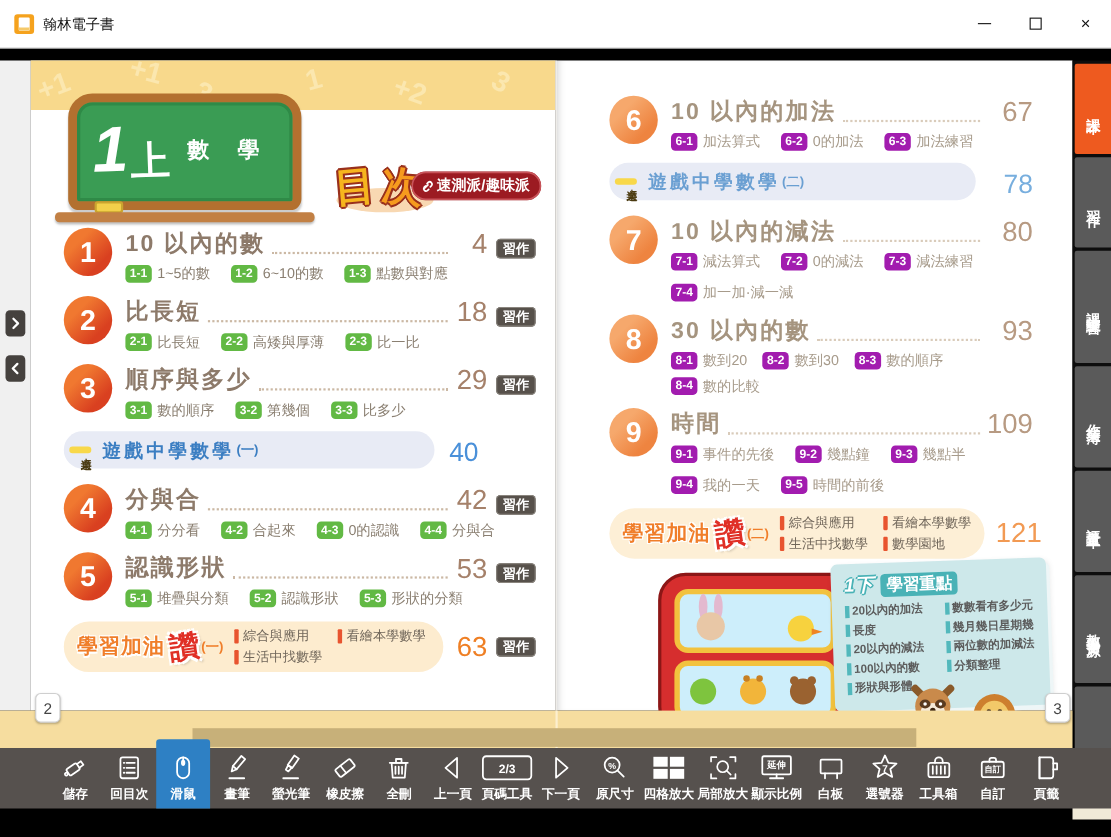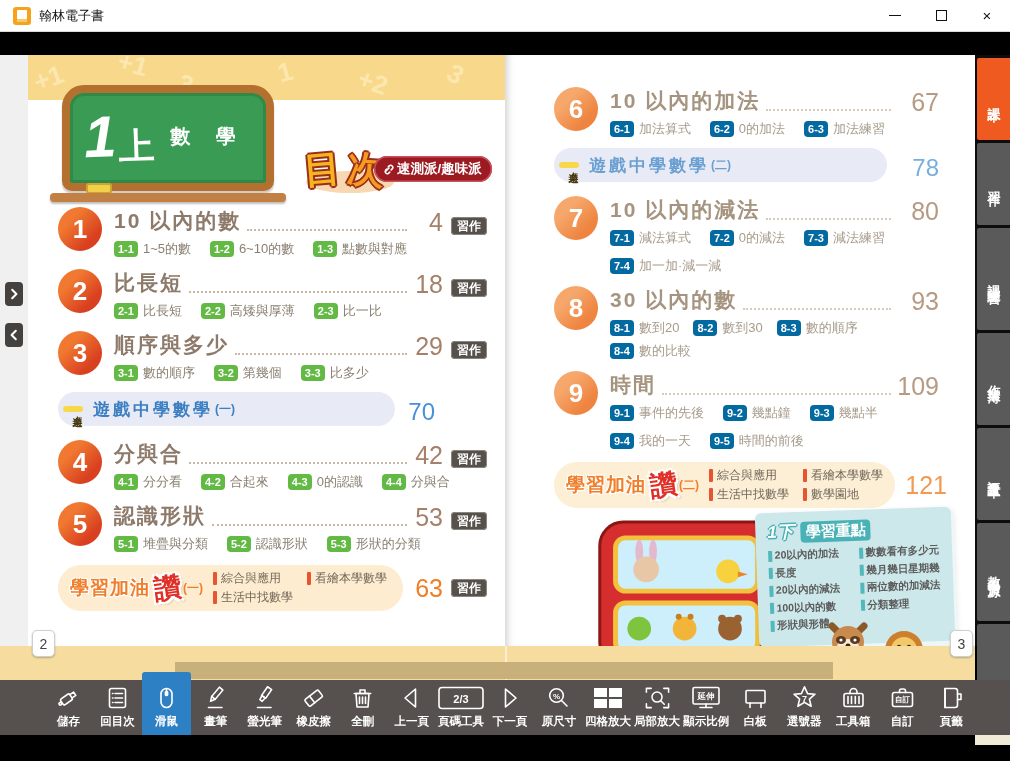--- a/index.html
+++ b/index.html
@@ -1,21 +1,21 @@
 <!DOCTYPE html>
 <html><head>
 <meta charset="utf-8">
 <style>
   * { margin:0; padding:0; box-sizing:border-box; }
   html,body { background:#222; }
   body { font-family:"Liberation Sans","DejaVu Sans",sans-serif; }
   .stage { position:relative; width:1010px; height:761px; background:#000; overflow:hidden; margin:0 auto; }
 
   
-  .titlebar { position:absolute; left:0; top:0; width:1010px; height:32px; background:#fff; display:flex; align-items:center; border-bottom:1px solid #d9d9d9; }
+  .titlebar { position:absolute; left:0; top:0; width:1010px; height:44px; background:#fff; display:flex; align-items:center; border-bottom:1px solid #d9d9d9; }
   .app-icon { width:18px; height:18px; margin-left:13px; background:#f5a21d; border-radius:3px; position:relative; }
   .app-icon::after { content:""; position:absolute; left:4px; top:3px; width:10px; height:12px; background:#fff; border-radius:1px; box-shadow:inset 0 -3px 0 #f5c96a; }
   .app-title { font-size:13px; color:#111; margin-left:8px; }
   .win-controls { margin-left:auto; display:flex; align-items:center; height:100%; }
   .win-btn { width:46px; height:100%; display:flex; align-items:center; justify-content:center; cursor:pointer; color:#111; font-size:15px; }
   .min-glyph { display:block; width:12px; border-top:1.6px solid #111; }
   .max-glyph { display:block; width:11px; height:11px; border:1.6px solid #111; }
 
   
   .gutter { position:absolute; left:0; top:55px; width:28px; height:591px; background:#f0f0f0; }
@@ -83,21 +83,21 @@
   .chap-title { font-size:21px; font-weight:800; color:#8d7a6a; letter-spacing:2px; white-space:nowrap; cursor:pointer; }
   .pg2 .chap-title { color:#a5947f; }
   .leader { flex:1; border-bottom:2px dotted #cbb8a4; margin:0 6px 4px 6px; }
   .pg2 .leader { border-bottom-color:#d9cbba; }
   .chap-page { font-size:25px; color:#a5816a; min-width:30px; text-align:right; line-height:1; cursor:pointer; }
   .pg2 .chap-page { color:#b79a82; min-width:42px; }
   .hw-badge { margin-left:8px; background:#57514b; color:#fff; font-size:12px; font-weight:bold; border-radius:4px; padding:3px 6px; line-height:1; box-shadow:inset 0 0 0 1px #8a857e; cursor:pointer; }
   .sections { display:flex; flex-wrap:wrap; margin-top:5px; row-gap:5px; }
   .sec { display:flex; align-items:center; margin-right:19px; white-space:nowrap; cursor:pointer; }
   .sec-id { background:#62b944; color:#fff; font-size:11px; font-weight:bold; border-radius:4px; padding:2.5px 4px; line-height:1; font-style:normal; }
-  .pg2 .sec-id { background:#0369a1; }
+  .pg2 .sec-id { background:#a21caf; }
   .sec-name { font-size:13px; color:#8a7f71; font-style:normal; margin-left:5px; }
   .pg2 .sec-name { color:#a79b8b; }
   .br { flex-basis:100%; height:0; }
 
   .game-row { display:flex; align-items:flex-end; margin:10px 0 12px 0; }
   .game-bar { flex:1; background:#e8ebf5; border-radius:18px; height:34px; display:flex; align-items:center; padding:0 10px 0 5px; cursor:pointer; }
   .game-badge { background:#f8d84a; border-radius:4px; width:20px; padding:2px 0; text-align:center; writing-mode:vertical-rl; text-orientation:upright; font-size:10px; font-weight:bold; color:#4a3a10; line-height:1.1; letter-spacing:1px; margin-right:10px; }
   .game-title { font-size:17px; font-weight:800; color:#3b7ec2; letter-spacing:3px; }
   .pg2 .game-title { color:#6a9fd2; }
   .game-suffix { font-size:12px; font-weight:bold; color:#3b7ec2; margin-left:2px; }
@@ -282,21 +282,21 @@
           </div>
         </div>
       </div>
 
       <div class="game-row">
         <div class="game-bar">
           <span class="game-badge">桌遊</span>
           <span class="game-title">遊戲中學數學</span>
           <span class="game-suffix">(一)</span>
         </div>
-        <span class="game-page">70</span>
+        <span class="game-page">40</span>
         <span style="width:52px;"></span>
       </div>
 
       <div class="chap">
         <div class="chap-circle">4</div>
         <div class="chap-main">
           <div class="titleline">
             <span class="chap-title">分與合</span>
             <span class="leader"></span>
             <span class="chap-page">42</span>

